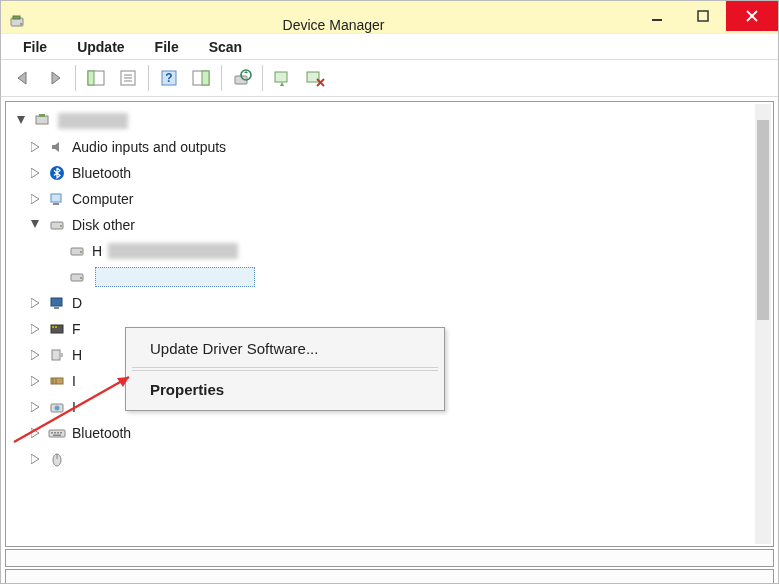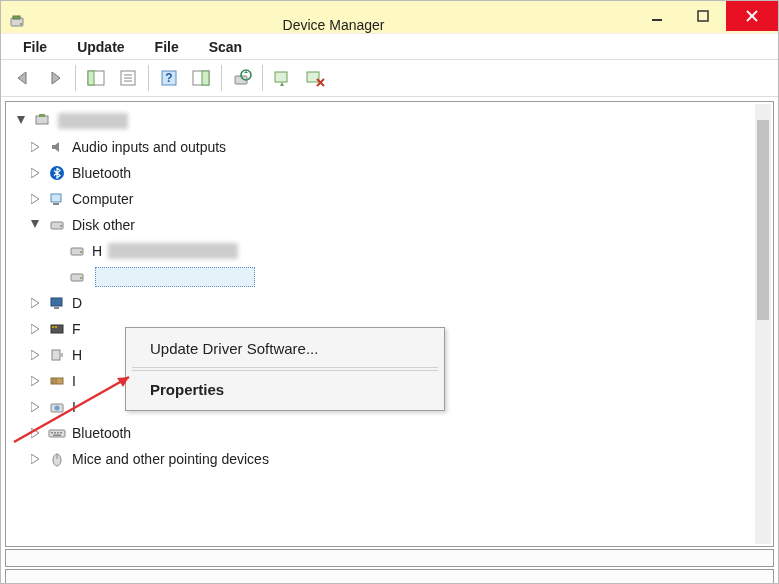--- a/index.html
+++ b/index.html
@@ -346,21 +346,20 @@
             <svg width="10" height="10">
               <path d="M0 0 L8 5 L0 10 Z" fill="none" stroke="#888"></path>
             </svg>
           </span>
         <span class="tree-icon">
             <svg width="16" height="16">
               <ellipse cx="8" cy="9" rx="4" ry="6" fill="#ddd" stroke="#888"></ellipse>
               <line x1="8" y1="3" x2="8" y2="8" stroke="#888"></line>
             </svg>
           </span>
-        <span>Mice and other pointing devices</span>
       </div>
     </div>
   </div>
 </div>
 
 <div class="statusbar-top"></div>
 <div class="statusbar-bot"></div>
 
 <div class="context-menu">
   <div class="ctx-item">Update Driver Software...</div>

